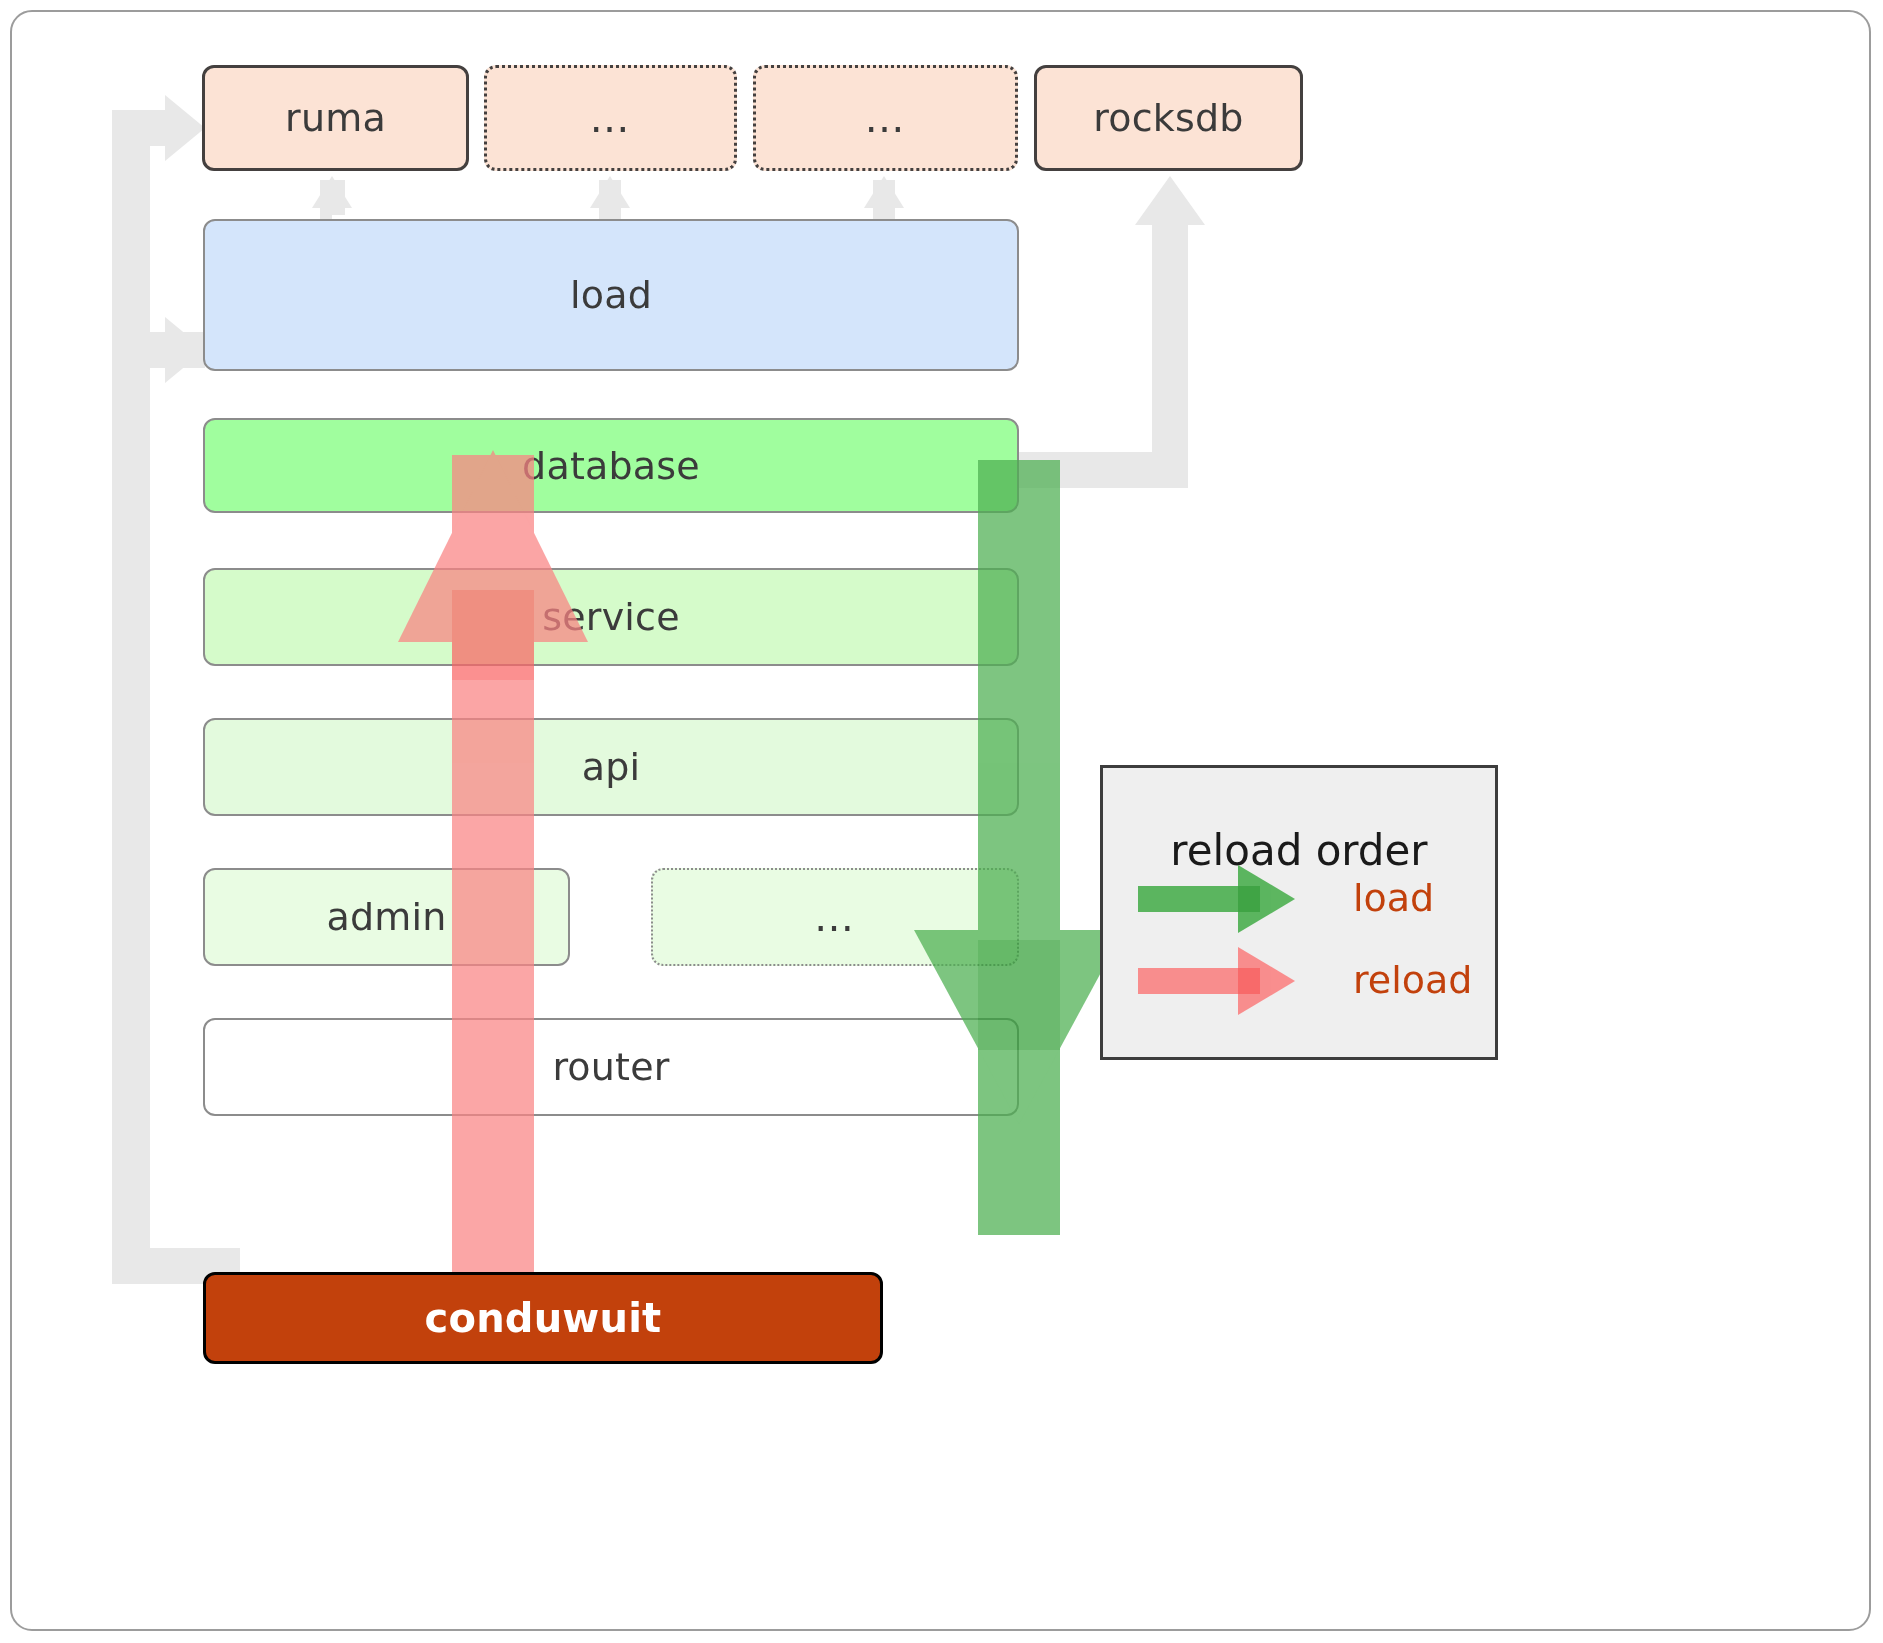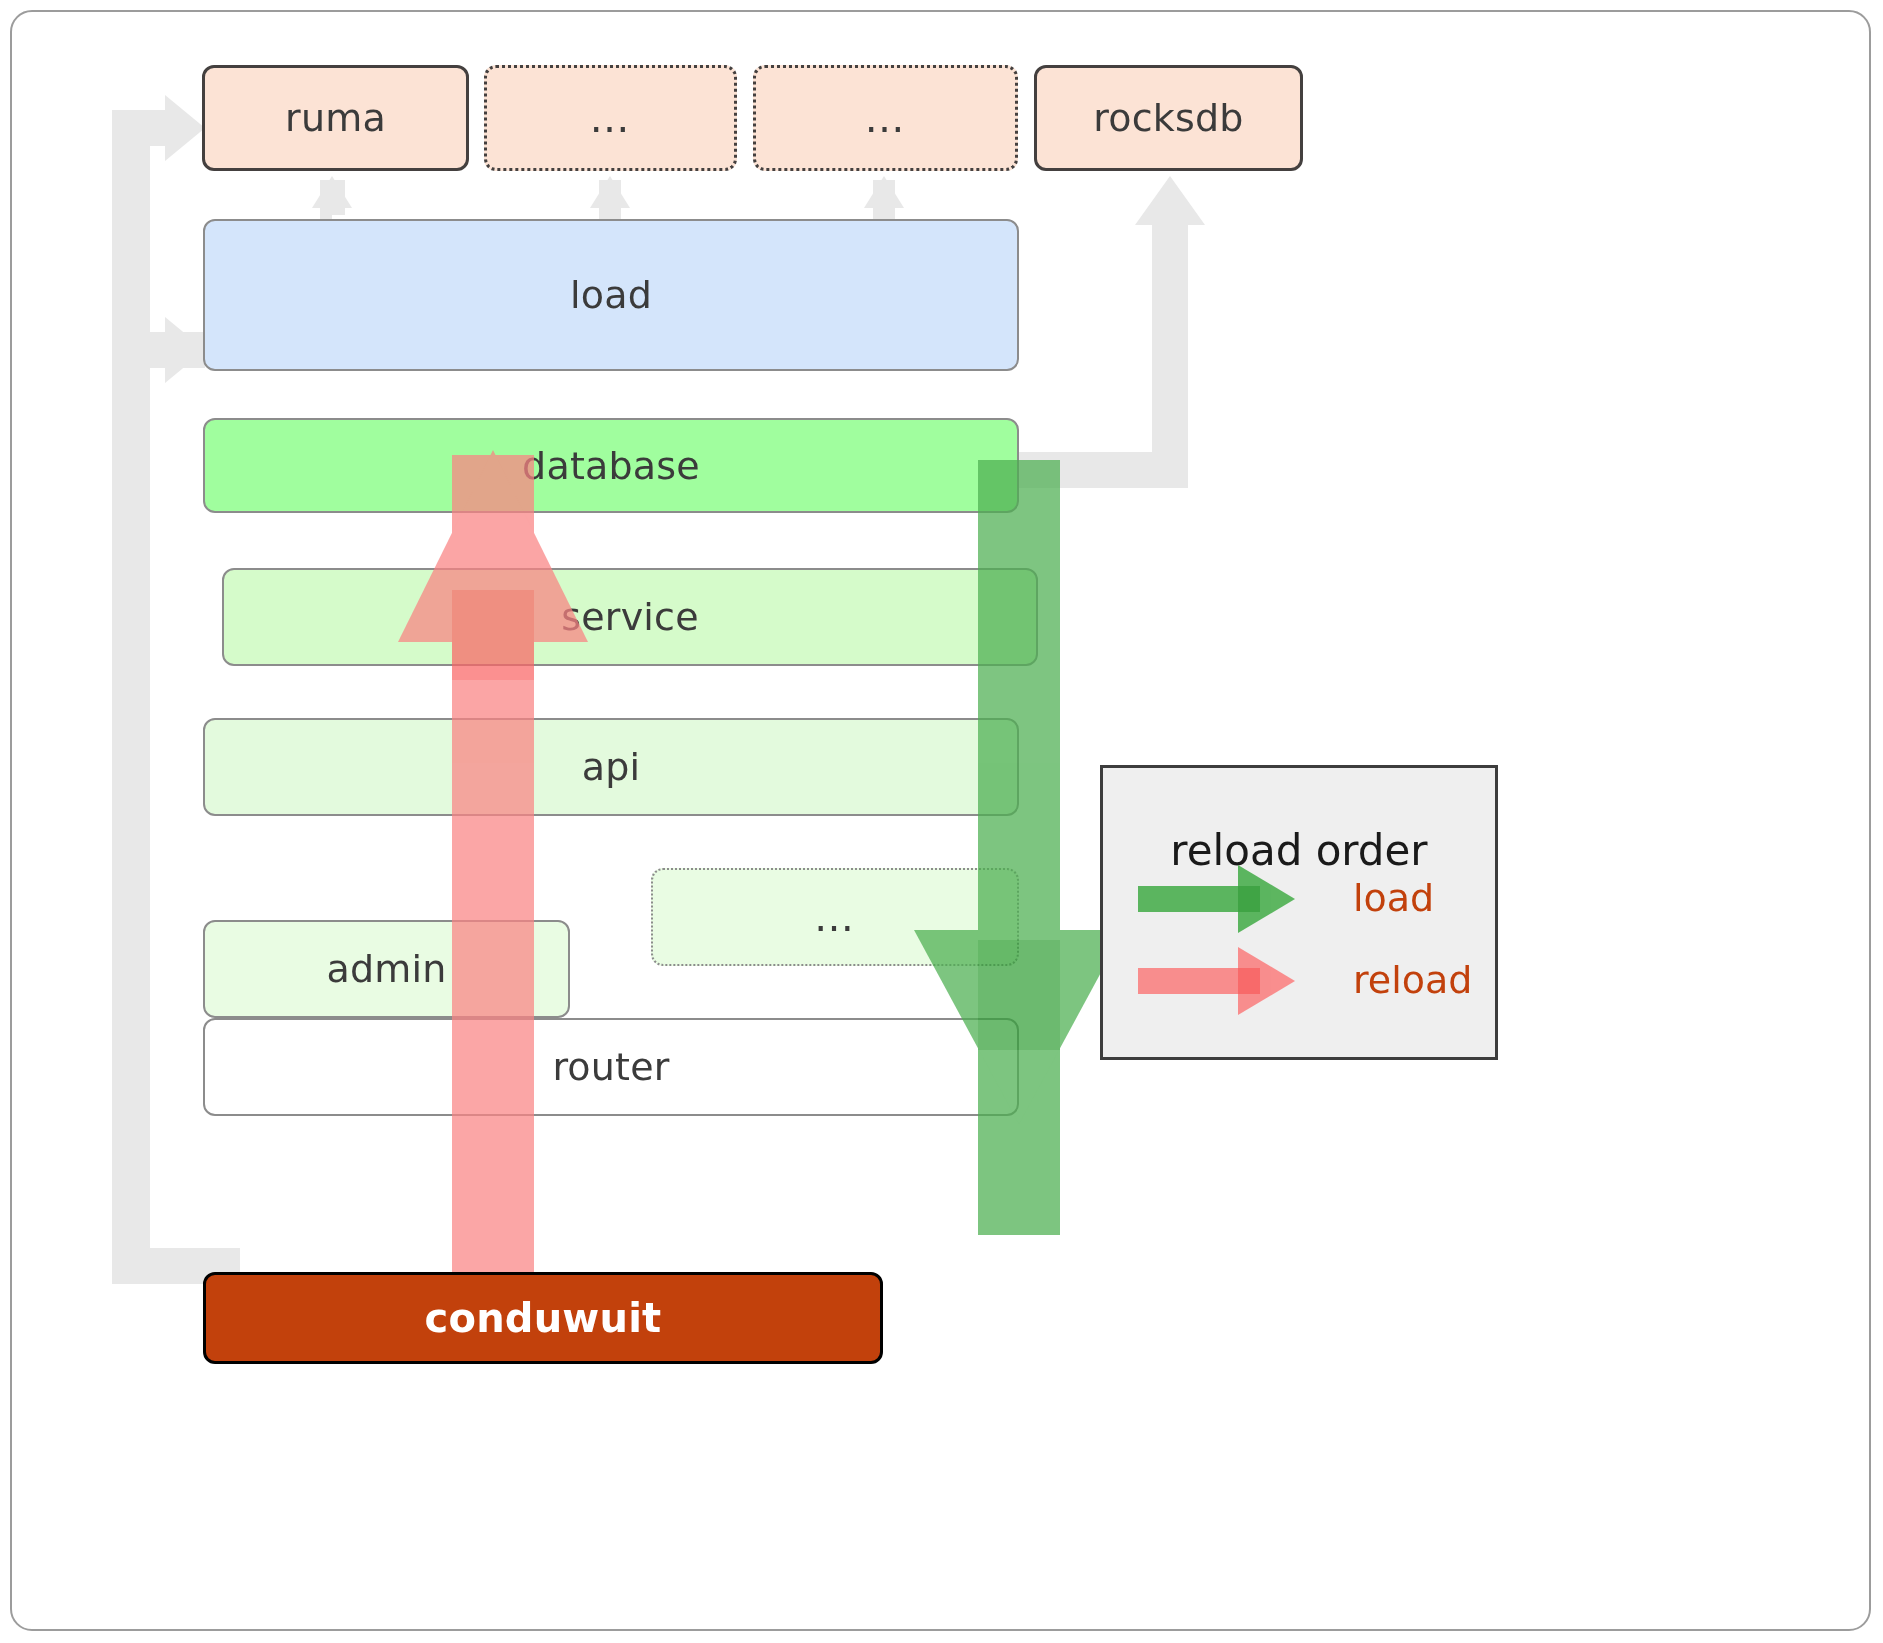--- a/index.html
+++ b/index.html
@@ -134,29 +134,29 @@
   </div>
 
   <div class="node layer-z" style="left:203px;top:219px;width:816px;height:152px;background:#d4e5fb;border:2px solid #8c8c8c;">
     <span>load</span>
   </div>
 
   <div class="node layer-z" style="left:203px;top:418px;width:816px;height:95px;background:#a0fe9e;border:2px solid #8c8c8c;">
     <span>database</span>
   </div>
 
-  <div class="node layer-z" style="left:203px;top:568px;width:816px;height:98px;background:#d5fbca;border:2px solid #8c8c8c;margin-left:19px;">
+  <div class="node layer-z" style="left:203px;top:568px;width:816px;height:98px;background:#d5fbca;border:2px solid #8c8c8c;">
     <span>service</span>
   </div>
 
   <div class="node layer-z" style="left:203px;top:718px;width:816px;height:98px;background:#e3fadd;border:2px solid #8c8c8c;">
     <span>api</span>
   </div>
 
-  <div class="node layer-z" style="left:203px;top:920px;width:367px;height:98px;background:#e9fce3;border:2px solid #8c8c8c;">
+  <div class="node layer-z" style="left:203px;top:868px;width:367px;height:98px;background:#e9fce3;border:2px solid #8c8c8c;">
     <span>admin</span>
   </div>
 
   <div class="node layer-z dash" style="left:651px;top:868px;width:368px;height:98px;background:#e9fce3;border:2px dotted #8c8c8c;">
     <span class="dots">…</span>
   </div>
 
   <div class="node layer-z" style="left:203px;top:1018px;width:816px;height:98px;background:#ffffff;border:2px solid #8c8c8c;">
     <span>router</span>
   </div>

